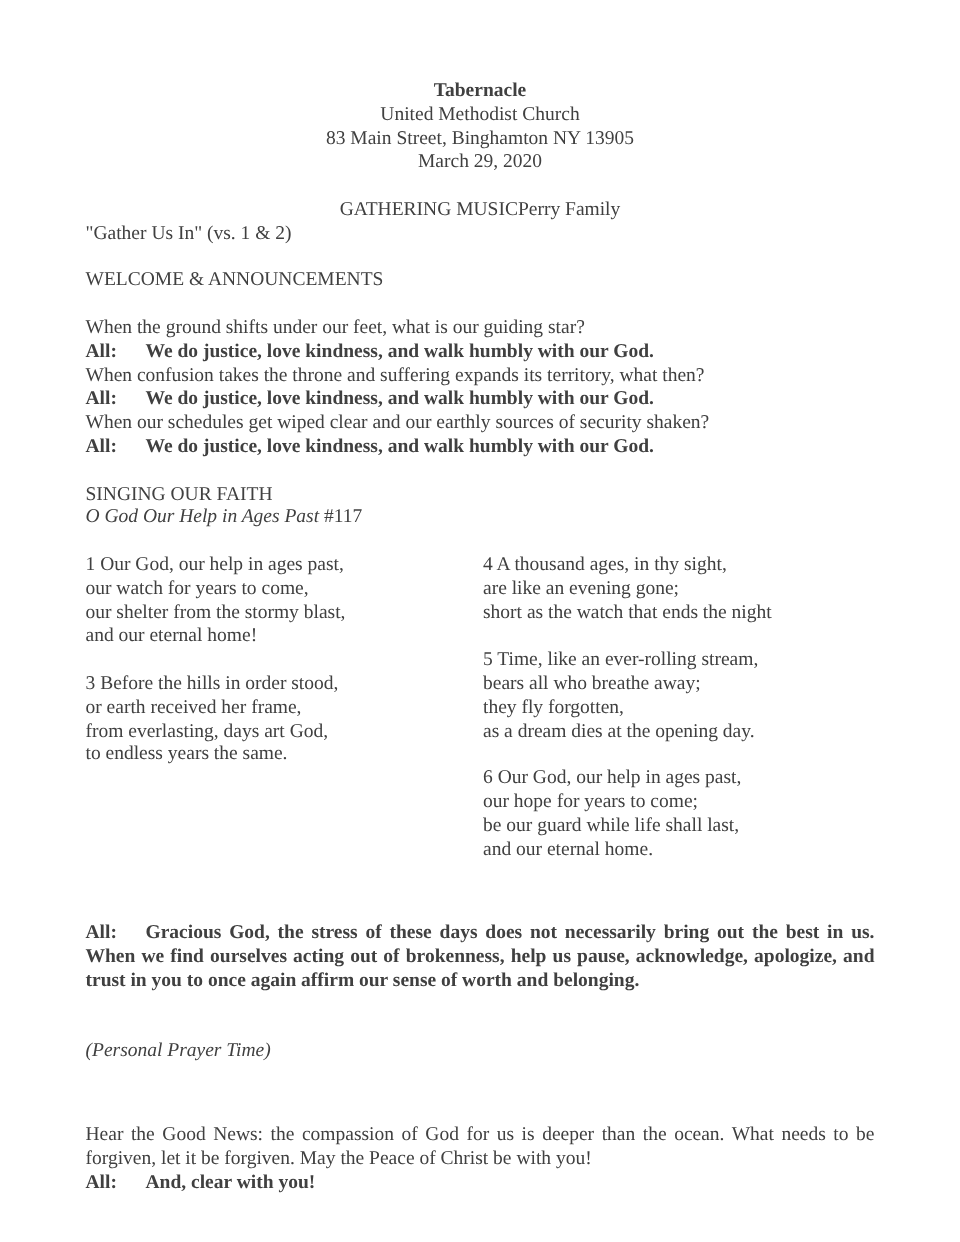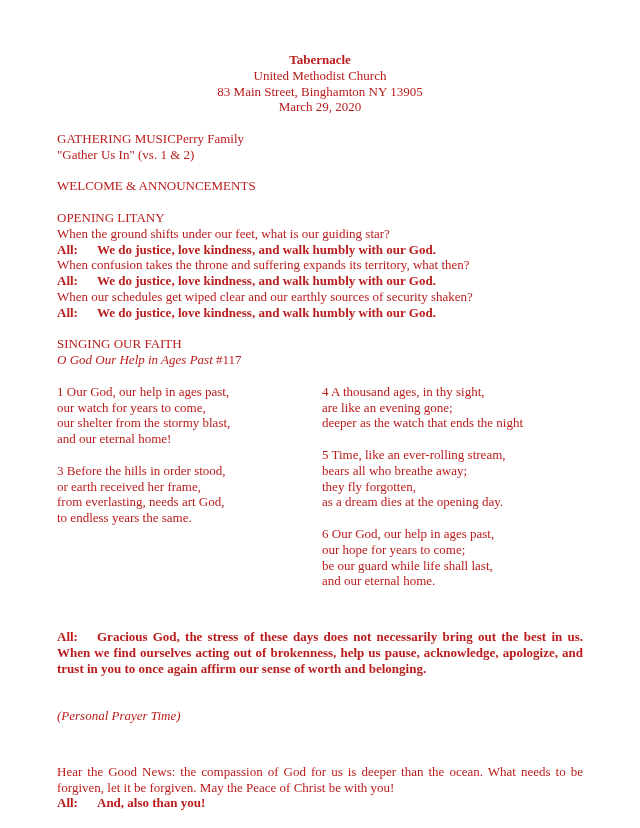--- a/index.html
+++ b/index.html
@@ -4,35 +4,35 @@
 <style>
   html, body {
     margin: 0;
     padding: 0;
     background: #ffffff;
   }
   .page {
     width: 640px;
     height: 828px;
     background: #ffffff;
-    color: #b91c1c;
+    color: #404040;
     font-family: "Liberation Serif", "DejaVu Serif", serif;
     font-size: 13px;
     line-height: 15.8px;
     box-sizing: border-box;
     padding: 52px 57px 0 57px;
     overflow: hidden;
   }
   .center { text-align: center; }
   .bold { font-weight: bold; }
   .italic { font-style: italic; }
   .section { margin-top: 15.8px; }
   .row-split {
     display: flex;
-    justify-content: flex-start;
+    justify-content: center;
     align-items: baseline;
   }
   .all-label {
     display: inline-block;
     width: 40px;
     font-weight: bold;
   }
   .justify {
     text-align: justify;
     margin-top: 40px;
@@ -66,21 +66,20 @@
       <span>Perry Family</span>
     </div>
     <div>"Gather Us In" (vs. 1 &amp; 2)</div>
   </div>
 
   <div class="section">
     <div>WELCOME &amp; ANNOUNCEMENTS</div>
   </div>
 
   <div class="section">
-    <div>OPENING LITANY</div>
 
     <div>When the ground shifts under our feet, what is our guiding star?</div>
     <div>
       <span class="all-label">All:</span><span class="bold">We do justice, love kindness, and walk humbly with our God.</span>
     </div>
 
     <div>When confusion takes the throne and suffering expands its territory, what then?</div>
     <div>
       <span class="all-label">All:</span><span class="bold">We do justice, love kindness, and walk humbly with our God.</span>
     </div>
@@ -102,29 +101,29 @@
       <div class="hymn-col-left">
         <div class="verse">
           <div>1 Our God, our help in ages past,</div>
           <div>our watch for years to come,</div>
           <div>our shelter from the stormy blast,</div>
           <div>and our eternal home!</div>
         </div>
         <div class="verse">
           <div>3 Before the hills in order stood,</div>
           <div>or earth received her frame,</div>
-          <div>from everlasting, needs art God,</div>
+          <div>from everlasting, days art God,</div>
           <div>to endless years the same.</div>
         </div>
       </div>
       <div class="hymn-col-right">
         <div class="verse">
           <div>4 A thousand ages, in thy sight,</div>
           <div>are like an evening gone;</div>
-          <div>deeper as the watch that ends the night</div>
+          <div>short as the watch that ends the night</div>
         </div>
         <div class="verse">
           <div>5 Time, like an ever-rolling stream,</div>
           <div>bears all who breathe away;</div>
           <div>they fly forgotten,</div>
           <div>as a dream dies at the opening day.</div>
         </div>
         <div class="verse">
           <div>6 Our God, our help in ages past,</div>
           <div>our hope for years to come;</div>
@@ -139,17 +138,17 @@
     <div class="justify bold">
       <span class="all-label">All:</span><span>Gracious God, the stress of these days does not necessarily bring out the best in us.  When we find ourselves acting out of brokenness, help us pause, acknowledge, apologize, and trust in you to once again affirm our sense of worth and belonging.</span>
     </div>
   </div>
 
   <div class="section gap-double italic">(Personal Prayer Time)</div>
 
   <div class="section gap-double">
     <div class="justify">Hear the Good News: the compassion of God for us is deeper than the ocean.  What needs to be forgiven, let it be forgiven.  May the Peace of Christ be with you!</div>
     <div>
-      <span class="all-label">All:</span><span class="bold">And, also than you!</span>
+      <span class="all-label">All:</span><span class="bold">And, clear with you!</span>
     </div>
   </div>
 
 </div>
 
 </body></html>

